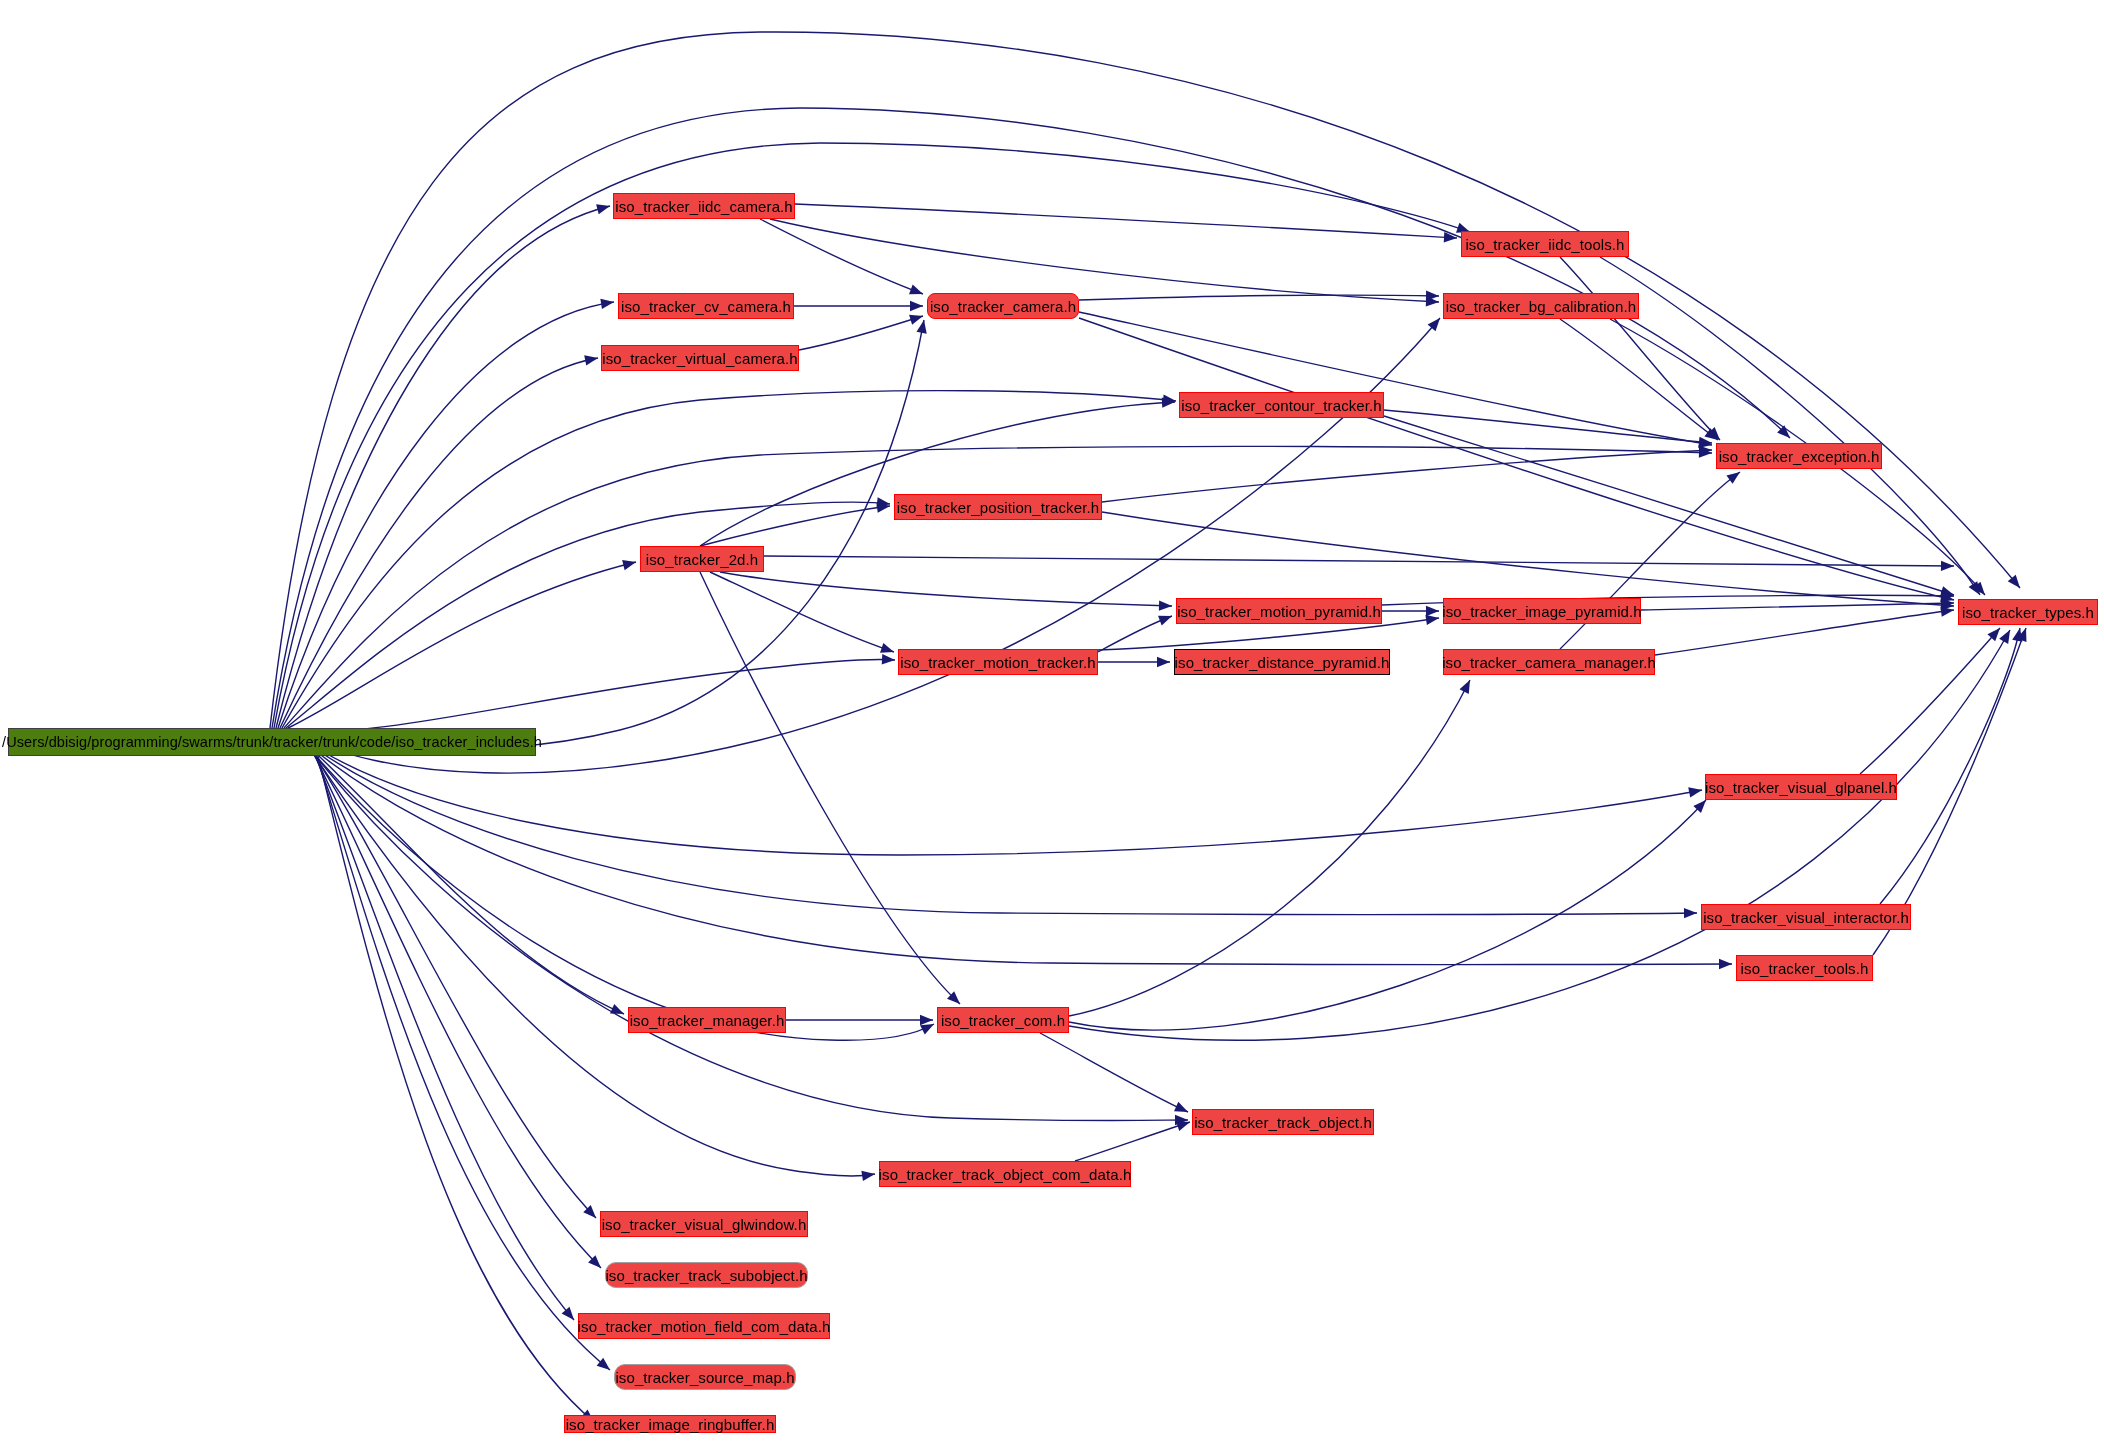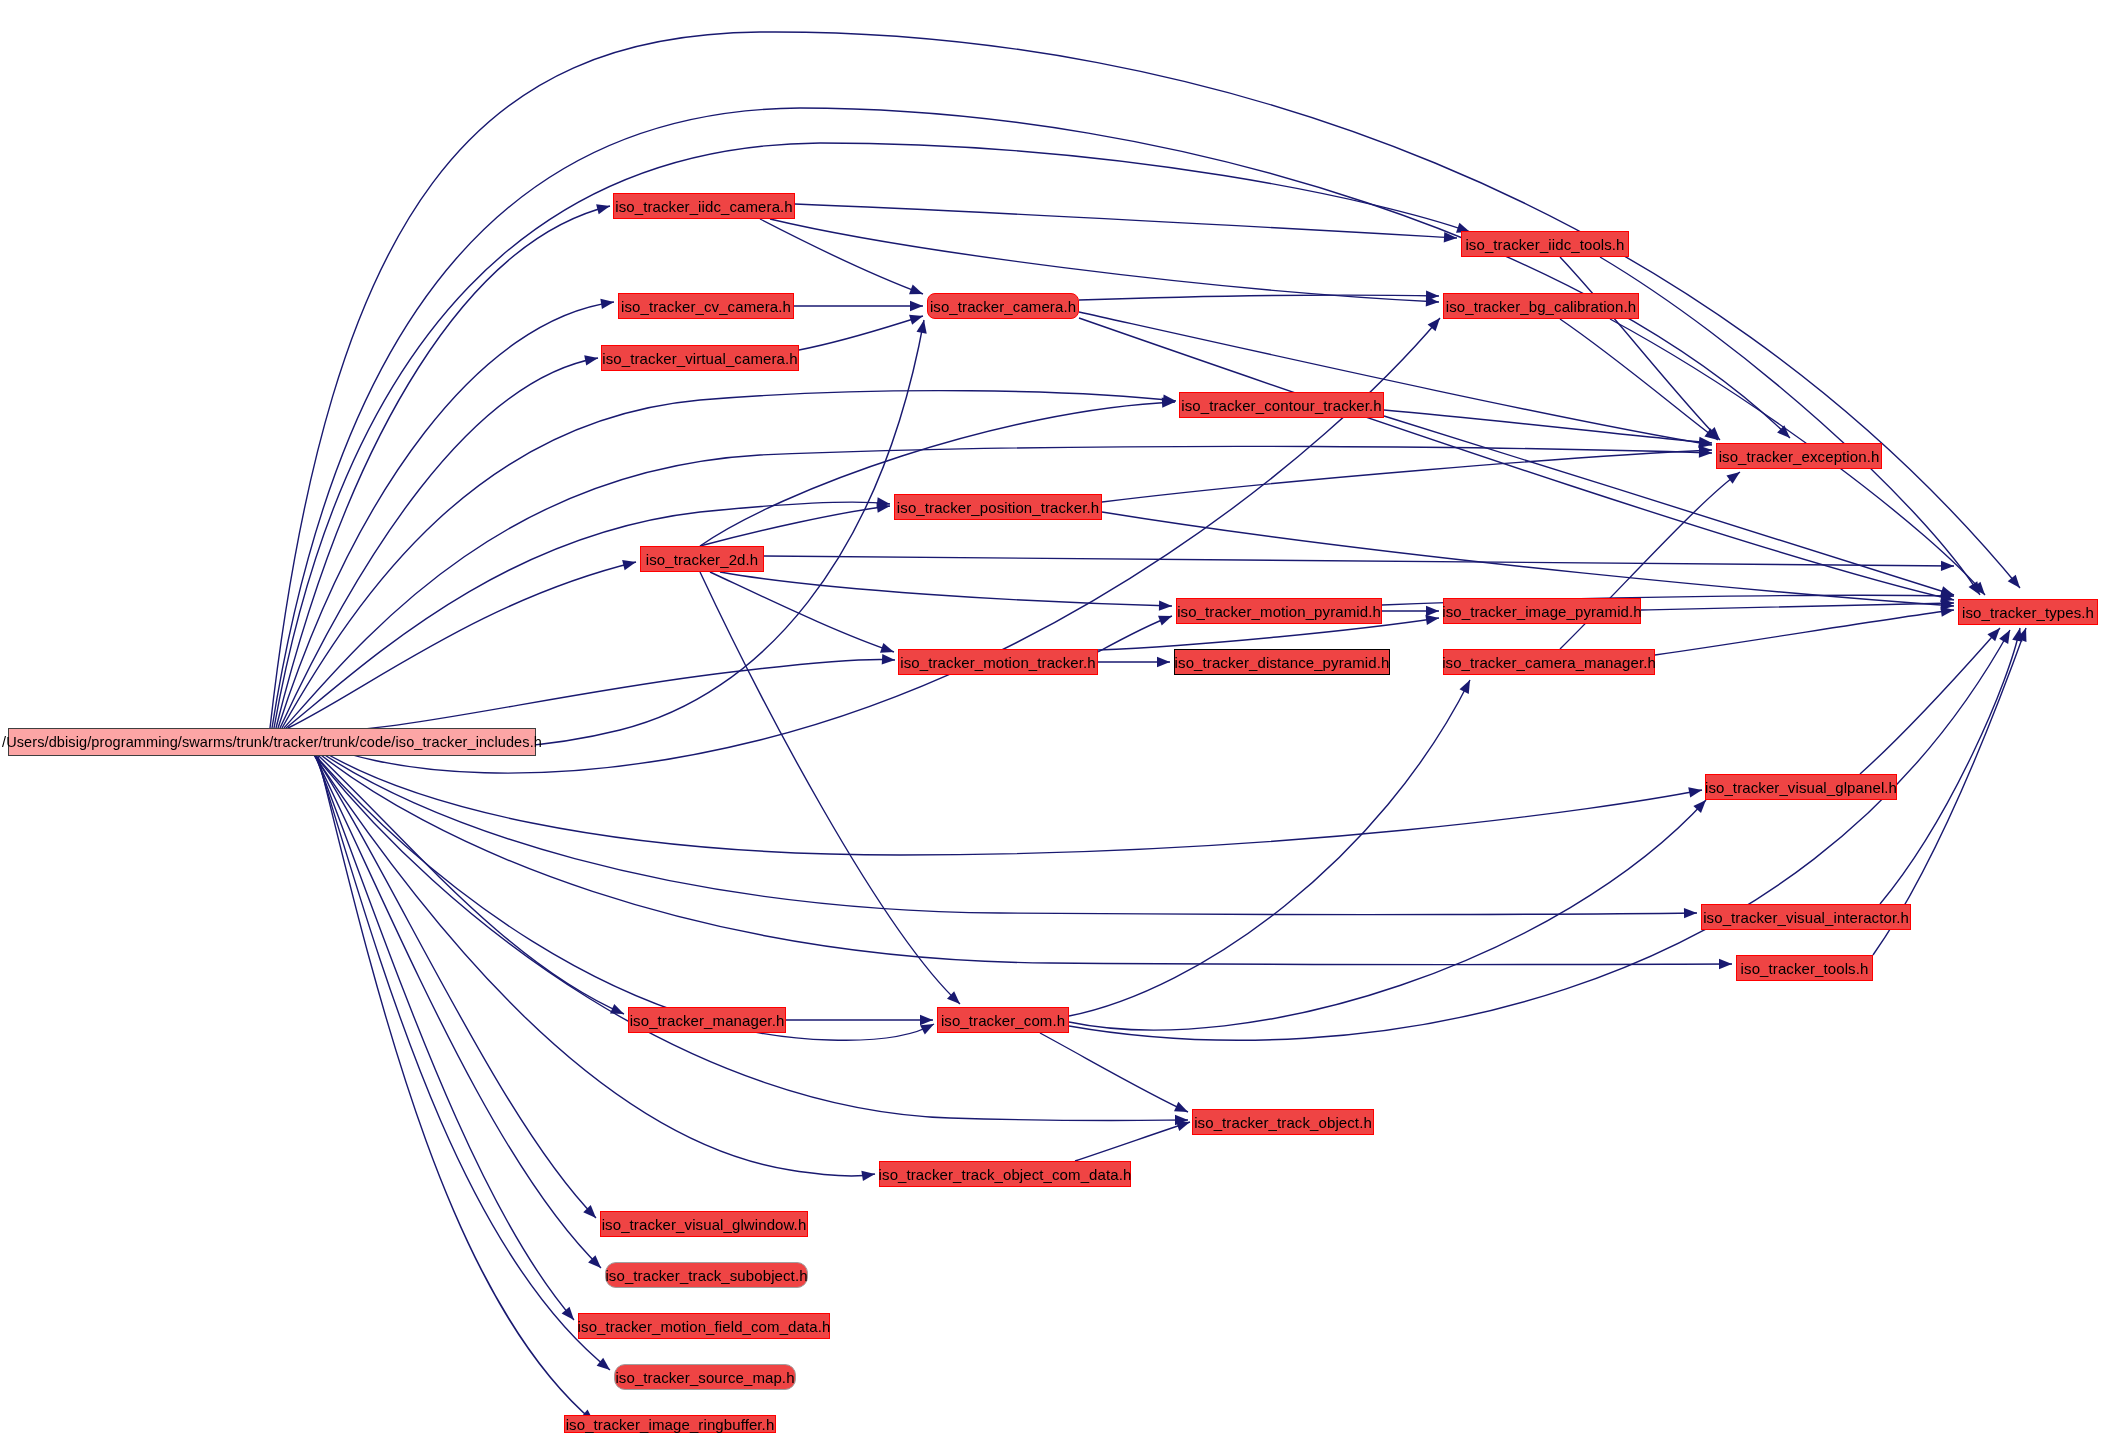--- a/index.html
+++ b/index.html
@@ -49,21 +49,21 @@
     padding: 0 7px;
   }
   .graph-node.gray-node {
     border-color: #a0a0a0;
     border-radius: 11px;
   }
   .graph-node.black-node {
     border-color: #000000;
   }
   .graph-node.root-node {
-    background: #fca5a5;
+    background: #4d7c0f;
     border-color: #3f3f3f;
     height: 28px;
     font-size: 14.5px;
   }
 </style>
 </head>
 <body>
 
 <div id="graph-root">
   <svg class="graph-canvas" viewBox="0 0 2104 1441" preserveAspectRatio="none" id="edges-svg">

